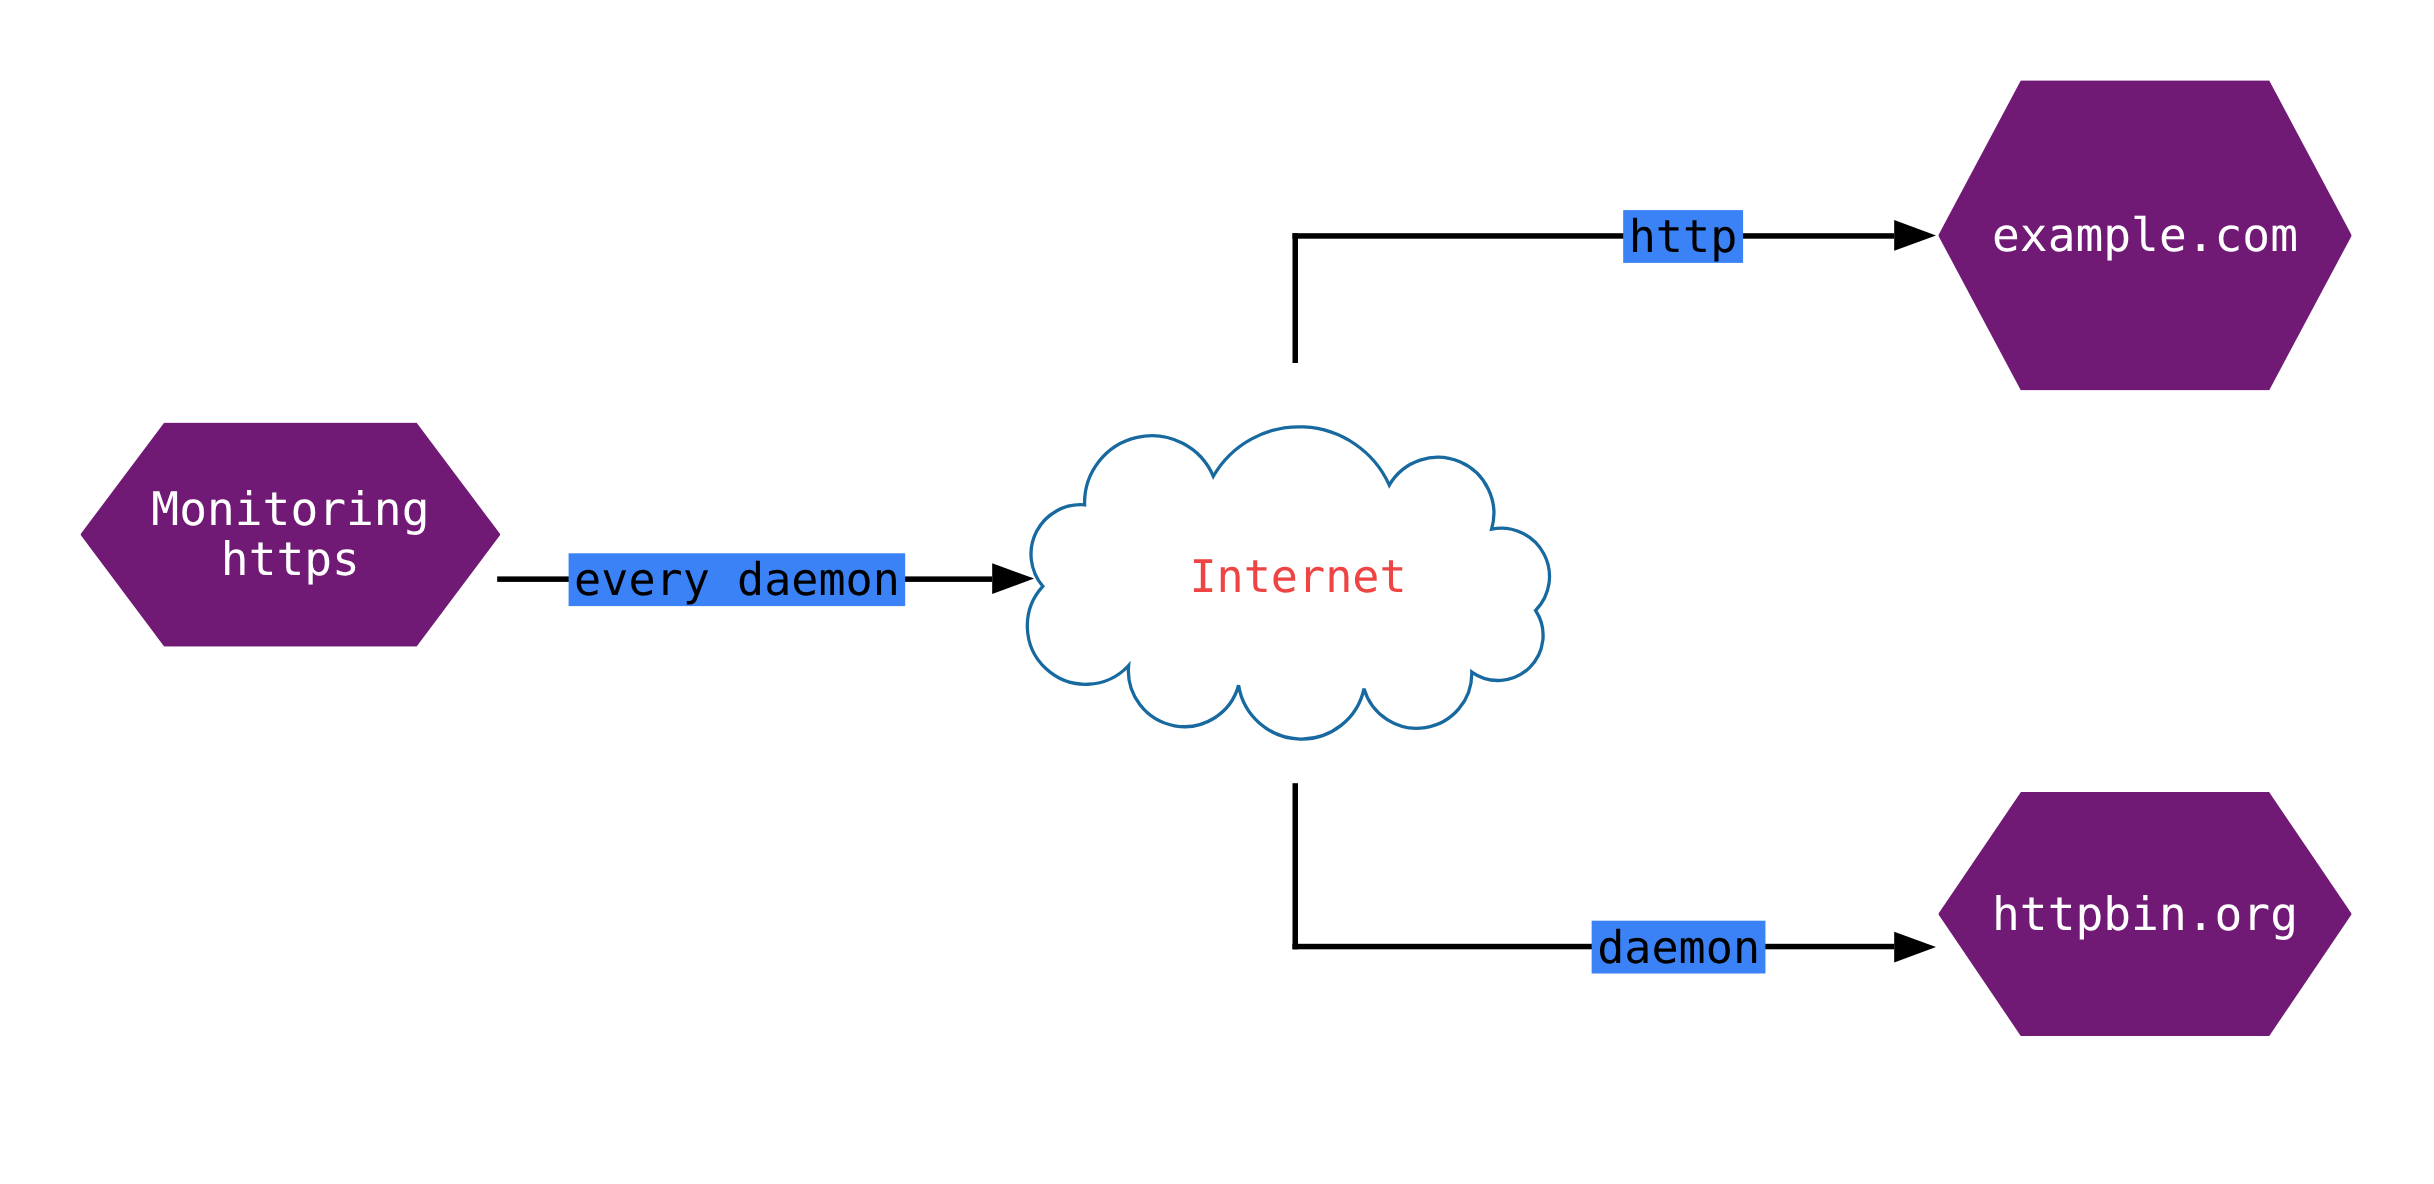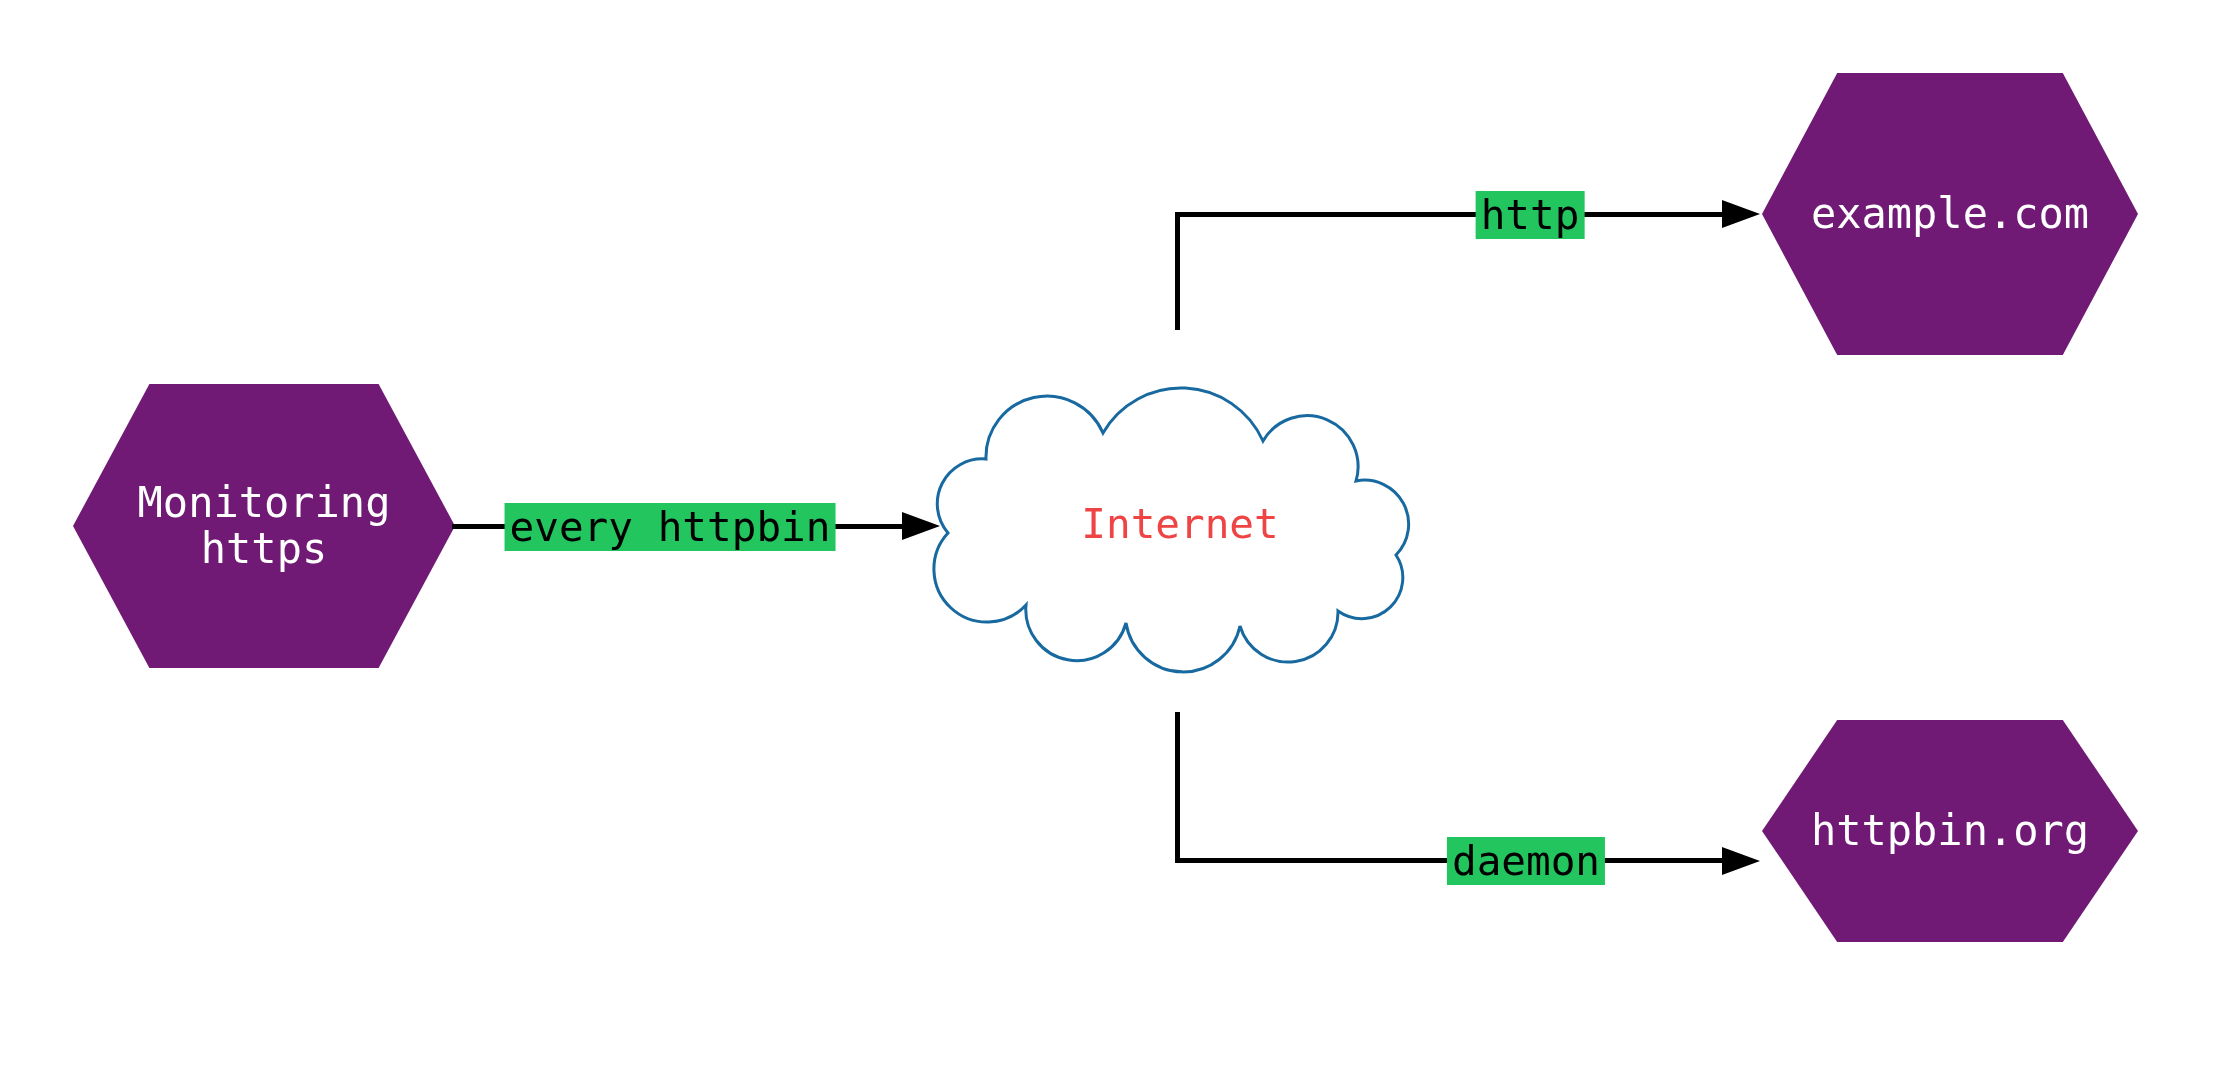--- a/index.html
+++ b/index.html
@@ -45,40 +45,40 @@
     width: 0; height: 0;
     border-top: 14px solid transparent;
     border-bottom: 14px solid transparent;
     border-left: 38px solid #000000;
   }
   .edge-label {
     position: absolute;
     transform: translate(-50%, -50%);
     font-size: 41px;
     color: #000000;
-    background: #22c55e;
+    background: #3b82f6;
     padding: 0 5px;
     white-space: nowrap;
   }
 </style>
 </head>
 <body>
 
 <div class="canvas">
 
-  <div class="hex" style="left:73px; top:384px; width:382px; height:284px;">
+  <div class="hex" style="left:73px; top:384px; width:382px; height:204px;">
     <div class="hex-label">
       <div>Monitoring</div>
       <div>https</div>
     </div>
   </div>
 
   <div class="line" style="left:452px; top:524px; width:450px; height:5px;"></div>
   <div class="arrowhead" style="left:902px; top:512px;"></div>
-  <div class="edge-label" style="left:670px; top:527px;">every httpbin</div>
+  <div class="edge-label" style="left:670px; top:527px;">every daemon</div>
 
   <svg class="cloud-svg" width="490" height="310" viewBox="-8 -15 490 310">
     <path class="cloud-path" d="M 10 150
          A 45 45 0 0 1 48 76
          A 61 61 0 0 1 165 50
          A 90 90 0 0 1 325 58
          A 51 51 0 0 1 418 98
          A 44 44 0 0 1 458 172
          A 41 41 0 0 1 400 228
          A 50 50 0 0 1 302 243

